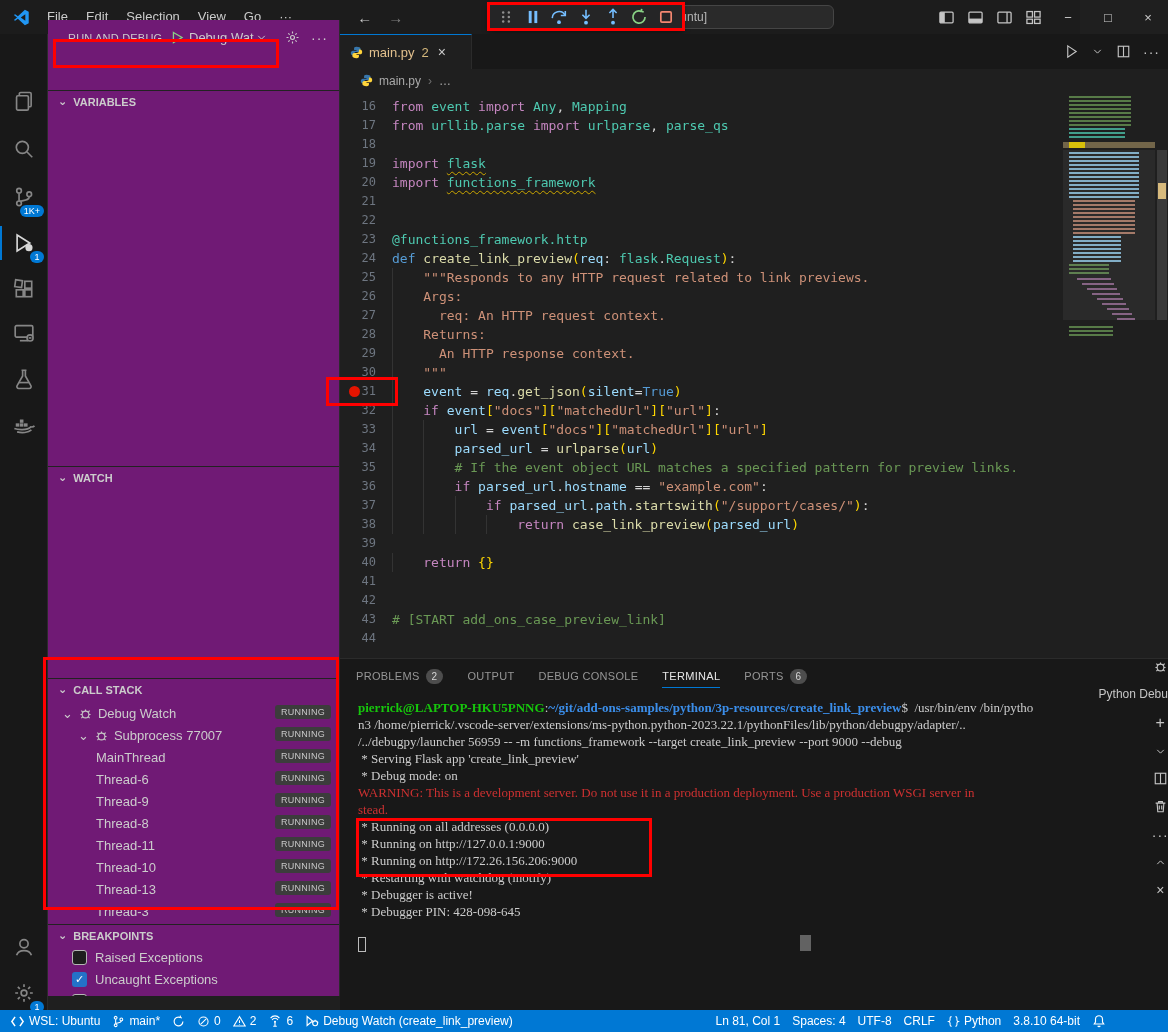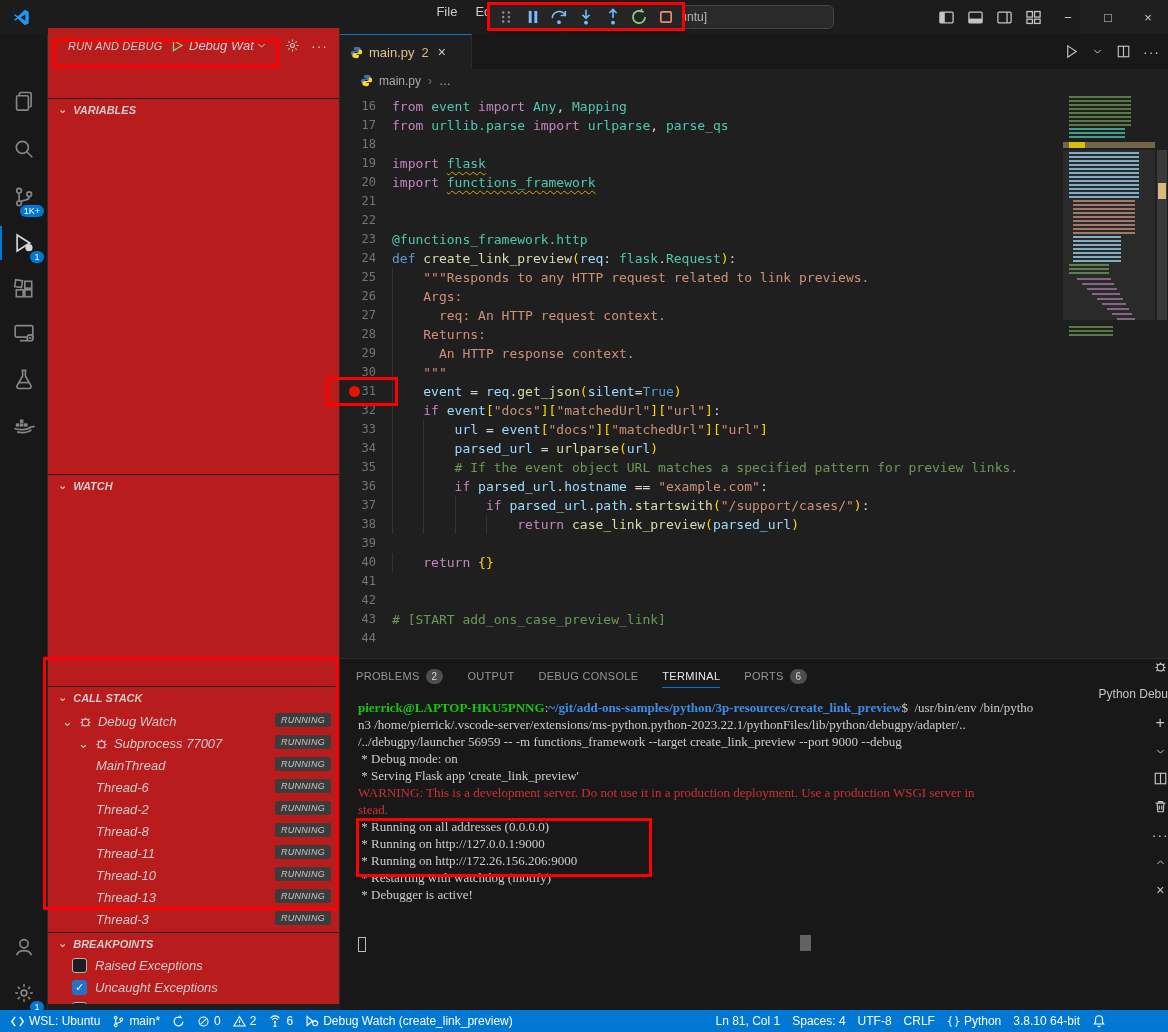--- a/index.html
+++ b/index.html
@@ -2,39 +2,39 @@
 <html><head>
 <meta charset="utf-8">
 <style>
   * { margin:0; padding:0; box-sizing:border-box; }
   html,body { width:1168px; height:1032px; overflow:hidden; background:#1f1f1f;
     font-family:"Liberation Sans","DejaVu Sans",sans-serif; color:#cccccc; }
   .abs { position:absolute; }
   #stage { position:relative; width:1168px; height:1032px; }
 
   
-  #titlebar { left:0; top:0; width:1080px; height:34px; background:#1c1c1c; display:flex; align-items:center;flex-direction:column; }
+  #titlebar { left:0; top:0; width:1080px; height:34px; background:#1c1c1c; display:flex; align-items:center; }
   #menubar { display:flex; align-items:center; margin-left:38px; }
   .menu-item { padding:0 9px; font-size:13px; color:#cccccc; height:24px; line-height:24px; border-radius:4px; }
   .navarrow { font-size:15px; color:#cccccc; padding:0 8px; }
   #cmdcenter { left:562px; top:5px; width:272px; height:24px; background:#2a2a2a; border:1px solid #454545; border-radius:6px; font-size:12px; color:#b8b8b8; overflow:hidden; }
   #cmdcenter span { position:absolute; left:102px; top:4px; }
   #dbgbar { left:488px; top:3px; width:196px; height:28px; background:#252526; border:1px solid #454545; border-radius:5px; display:flex; align-items:center; justify-content:space-around; padding:0 4px; box-shadow:0 2px 6px rgba(0,0,0,.4); }
   #wincontrols { position:absolute; right:0; top:0; height:34px; display:flex; align-items:center; }
   .winbtn { width:40px; text-align:center; font-size:13px; color:#cccccc; }
 
   
   #activitybar { left:0; top:34px; width:48px; height:976px; background:#181818; border-right:1px solid #2b2b2b; }
   .act-item { position:absolute; left:0; width:48px; height:46px; display:flex; align-items:center; justify-content:center; color:#868686; }
   .act-item.active { color:#d7d7d7; }
   .act-item.active::before { content:""; position:absolute; left:0; top:6px; width:2px; height:34px; background:#0078d4; }
   .act-badge { position:absolute; right:4px; bottom:3px; background:#0078d4; color:#fff; font-size:9px; border-radius:8px; padding:1px 4px; min-width:14px; text-align:center; }
 
   
-  #sidebar { left:48px; top:28px; width:292px; height:976px; background:#b91c1c; border-right:1px solid #2b2b2b; overflow:hidden;font-style:italic; }
+  #sidebar { left:48px; top:20px; width:292px; height:976px; background:#701a75; border-right:1px solid #2b2b2b; overflow:hidden; }
   #sb-head { position:absolute; left:0; top:0; width:100%; height:35px; display:flex; align-items:center; }
   #sb-title { font-size:11px; color:#cccccc; margin-left:20px; letter-spacing:.2px; }
   .sec-head { position:absolute; left:0; width:100%; height:22px; display:flex; align-items:center; font-size:11px; font-weight:bold; color:#cccccc; border-top:1px solid #222; }
   .sec-head .chev { margin:0 6px 0 10px; color:#cccccc; }
   .csrow { position:absolute; left:0; width:100%; height:22px; display:flex; align-items:center; font-size:13px; color:#cccccc; }
   .badge-running { position:absolute; right:8px; top:3px; background:#3c3c3c; color:#c8c8c8; font-size:9px; padding:2px 6px; border-radius:3px; letter-spacing:.3px; }
   .bprow { position:absolute; left:0; width:100%; height:22px; display:flex; align-items:center; font-size:13px; color:#cccccc; }
   .cb { width:15px; height:15px; border-radius:3px; margin-right:8px; flex:0 0 15px; }
   .cb.off { border:1px solid #b6b6b6; background:#1e1e1e; }
   .cb.on { background:#2472c8; color:#fff; font-size:11px; text-align:center; line-height:15px; }
@@ -350,21 +350,21 @@
         </div>
         <div class="csrow" style="top: 726px; padding-left: 48px;">
           <span>MainThread</span>
           <span class="badge-running">RUNNING</span>
         </div>
         <div class="csrow" style="top: 748px; padding-left: 48px;">
           <span>Thread-6</span>
           <span class="badge-running">RUNNING</span>
         </div>
         <div class="csrow" style="top: 770px; padding-left: 48px;">
-          <span>Thread-2</span>
+          <span>Thread-9</span>
           <span class="badge-running">RUNNING</span>
         </div>
         <div class="csrow" style="top: 792px; padding-left: 48px;">
           <span>Thread-8</span>
           <span class="badge-running">RUNNING</span>
         </div>
         <div class="csrow" style="top: 814px; padding-left: 48px;">
           <span>Thread-11</span>
           <span class="badge-running">RUNNING</span>
         </div>
@@ -638,29 +638,30 @@
           <svg width="13" height="13" viewBox="0 0 16 16" fill="none" stroke="currentColor" stroke-width="1.2">
             <path d="M4 10l4-4 4 4"></path>
           </svg>
         </span>
     <span style="font-size:14px">×</span>
   </div>
   <div id="term">
         <div class="tline"><span class="tgreen">pierrick@LAPTOP-HKU5PNNG</span><span class="tfg">:</span><span class="tblue">~/git/add-ons-samples/python/3p-resources/create_link_preview</span><span class="tfg">$</span><span class="tfg">  /usr/bin/env /bin/pytho</span></div>
         <div class="tline"><span class="tfg">n3 /home/pierrick/.vscode-server/extensions/ms-python.python-2023.22.1/pythonFiles/lib/python/debugpy/adapter/..</span></div>
         <div class="tline"><span class="tfg">/../debugpy/launcher 56959 -- -m functions_framework --target create_link_preview --port 9000 --debug</span></div>
+        <div class="tline"><span class="tfg"> * Serving Flask app 'create_link_preview'</span></div>
         <div class="tline"><span class="tfg"> * Debug mode: on</span></div>
-        <div class="tline"><span class="tfg"> * Serving Flask app 'create_link_preview'</span></div>
         <div class="tline"><span class="tred">WARNING: This is a development server. Do not use it in a production deployment. Use a production WSGI server in</span></div>
         <div class="tline"><span class="tred">stead.</span></div>
         <div class="tline"><span class="tfg"> * Running on all addresses (0.0.0.0)</span></div>
         <div class="tline"><span class="tfg"> * Running on http://127.0.0.1:9000</span></div>
         <div class="tline"><span class="tfg"> * Running on http://172.26.156.206:9000</span></div>
         <div class="tline"><span class="tfg"> * Restarting with watchdog (inotify)</span></div>
         <div class="tline"><span class="tfg"> * Debugger is active!</span></div>
+        <div class="tline"><span class="tfg"> * Debugger PIN: 428-098-645</span></div>
       </div>
   <div id="cursor"></div>
   <div id="term-grey"></div>
 </div>
 
 <div id="statusbar" class="abs">
   <div id="st-left">
         <div class="st-item">
           <span class="ico" style="color: rgb(255, 255, 255);">
             <svg width="15" height="15" viewBox="0 0 16 16" fill="none" stroke="#ffffff" stroke-width="1.6">

